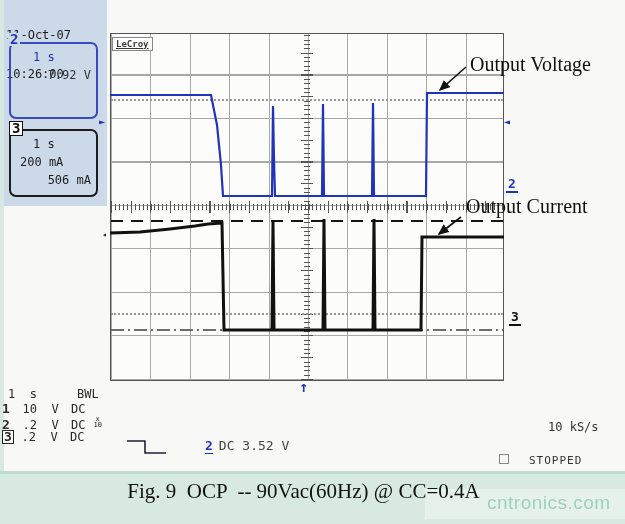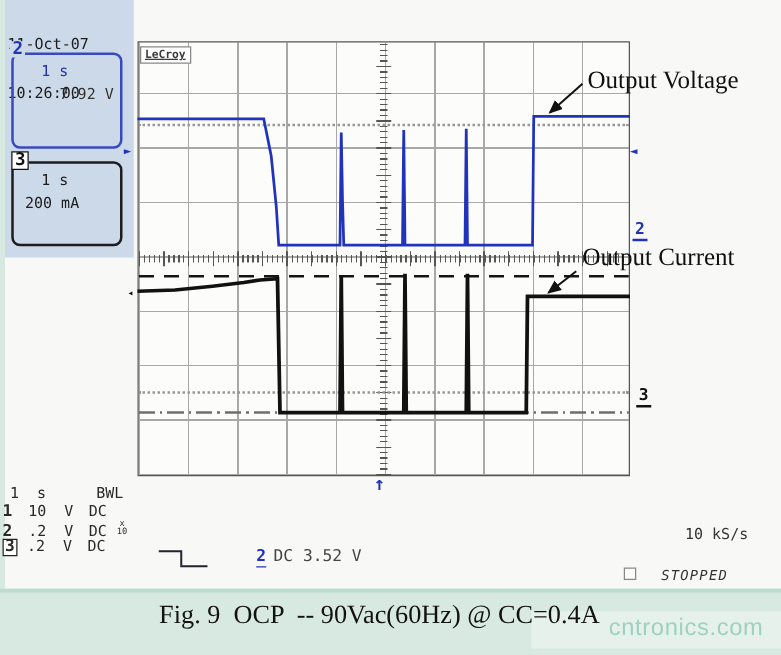--- a/index.html
+++ b/index.html
@@ -86,21 +86,21 @@
   .ch-scale { display:inline-block; width:22px; text-align:right; }
   .ch-unit { display:inline-block; width:24px; margin-left:6px; text-align:center; }
   .ch-coup { display:inline-block; margin-left:4px; }
   .x10 { display:inline-block; margin-left:8px; font-size:7px; line-height:6px; vertical-align:2px; text-align:center; }
   .x10 span { display:block; }
 
   #trig-readout { left:205px; top:438px; font-size:13px; color:#444; }
   #trig-readout .tnum { color:#2233bb; font-weight:bold; border-bottom:1px solid #2233bb; margin-right:6px; }
   #sample-rate { left:548px; top:420px; font-size:12px; color:#333; }
   #status-box { left:499px; top:454px; width:10px; height:10px; border:1px solid #888; background:#fdfdfd; }
-  #status-text { left:529px; top:454px; font-size:11px; color:#333; letter-spacing:1px;font-style:italic; }
+  #status-text { left:529px; top:454px; font-size:11px; color:#333; letter-spacing:1px; }
 
   
   #wm-band { left:425px; top:489px; width:200px; height:30px; background:rgba(255,255,255,0.38); }
   #caption { left:0; top:479px; width:625px; text-align:center; padding-right:18px;
     font-family:"Liberation Serif", serif; font-size:21px; color:#121212; }
   #watermark { left:487px; top:492px; font-family:"Liberation Sans", sans-serif;
     font-size:19px; color:#9dd1c1; letter-spacing:0.5px; }
 </style>
 </head>
 <body>
@@ -117,20 +117,21 @@
 
   <div class="abs trace-box" id="box-ch2">
     <div class="tb-line1 pre">1 s</div>
     <div class="tb-line3 pre">7.92 V</div>
   </div>
   <span class="box-num" id="box-ch2-num">2</span>
 
   <div class="abs trace-box" id="box-ch3">
     <div class="tb-line1 pre">1 s</div>
     <div class="tb-line2 pre">200 mA</div>
+    <div class="tb-line3 pre">506 mA</div>
   </div>
   <span class="box-num" id="box-ch3-num">3</span>
 
   <div class="abs" id="graticule"></div>
   <div class="abs hticks-minor"></div>
   <div class="abs hticks-major"></div>
   <div class="abs vticks-minor"></div>
   <div class="abs vticks-major"></div>
   <div class="abs" id="lecroy-logo">LeCroy</div>
 

